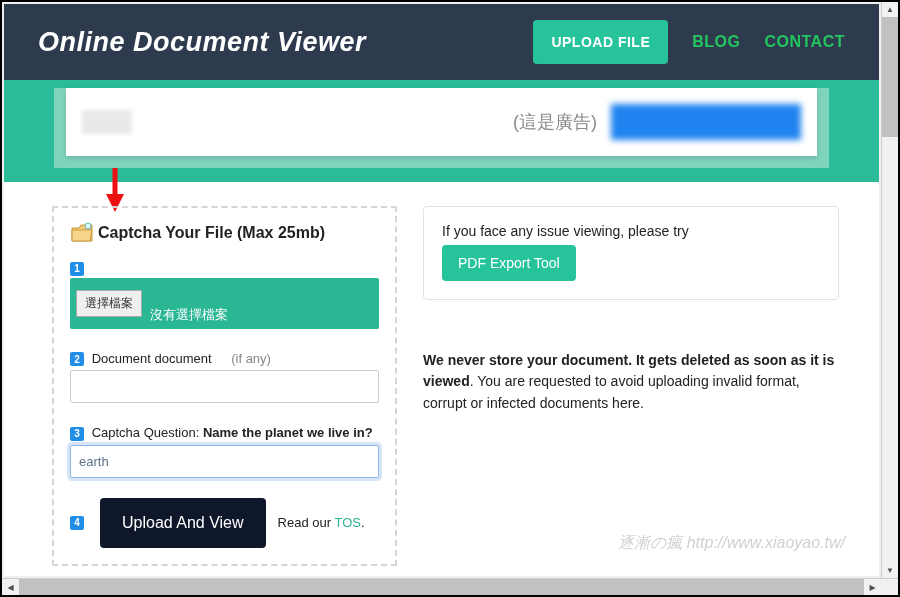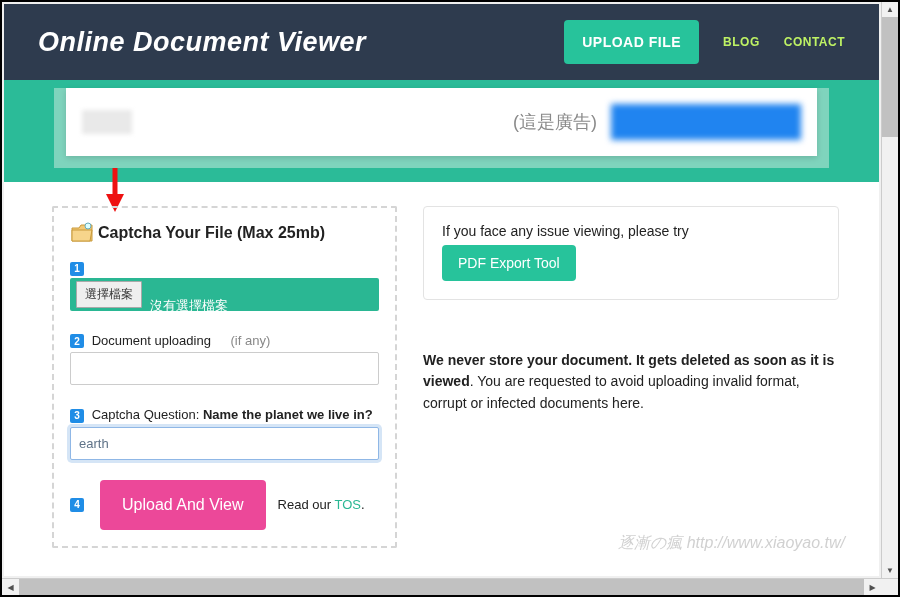--- a/index.html
+++ b/index.html
@@ -78,21 +78,21 @@
   .nav-upload{
     background:#27c39b;
     color:#fff;
     font-weight:700;
     font-size:14px;
     padding:14px 18px;
     border-radius:4px;
     letter-spacing:0.5px;
   }
   .nav-link{
-    color:#bef264;font-weight:700;font-size:12px;letter-spacing:0.5px;
+    color:#22c55e;font-weight:700;font-size:16px;letter-spacing:0.5px;
   }
 
   .hero {
     background:#2bbb98;
     padding:8px 40px 14px 40px;
     position:relative;
   }
   .hero-inner{
     background:#7fd4bd;
     padding:0 12px 12px 12px;
@@ -142,21 +142,21 @@
     font-size:10px;
     font-weight:700;
     width:14px;height:14px;
     align-items:center;justify-content:center;
     border-radius:2px;
     margin-right:4px;
   }
   .step1-badge{margin-bottom:2px;}
   .file-select{
     background:#2ab793;
-    height:33px;
+    height:51px;
     display:flex;align-items:center;
     border-radius:2px;
     overflow:hidden;
     margin-bottom:22px;
   }
   .file-select-btn{
     background:#efefef;
     border:1px solid #a9a9a9;
     color:#333;
     font-size:12px;
@@ -179,21 +179,21 @@
     margin-bottom:22px;
   }
   .captcha-input{
     border:1px solid #8fb7e6;
     box-shadow:0 0 0 3px rgba(135,180,230,0.35);
     color:#5f7388;
     margin-bottom:20px;
   }
   .action-row{display:flex;align-items:center;gap:12px;}
   .upload-btn{
-    background:#ec4899;
+    background:#0f172a;
     color:#fff;
     font-size:16px;
     padding:16px 22px;
     border:none;
     border-radius:4px;
   }
   .tos-text{font-size:13px;color:#222;}
   .tos-link{color:#2ab793;}
 
   .right-col{flex:1;}
@@ -272,21 +272,21 @@
         </div>
 
         <div><span class="step-badge step1-badge">1</span></div>
         <div class="file-select">
           <button class="file-select-btn">選擇檔案</button>
           <span class="file-select-text">沒有選擇檔案</span>
         </div>
 
         <div class="field-label">
           <span class="step-badge">2</span>
-          <span>Document uploading </span><span class="muted">(if any)</span>
+          <span>Document document </span><span class="muted">(if any)</span>
         </div>
         <input class="text-input" value="" style="">
 
         <div class="field-label">
           <span class="step-badge">3</span>
           <span>Captcha Question: </span><b>Name the planet we live in?</b>
         </div>
         <input class="text-input captcha-input" value="earth" style="">
 
         <div class="action-row">

